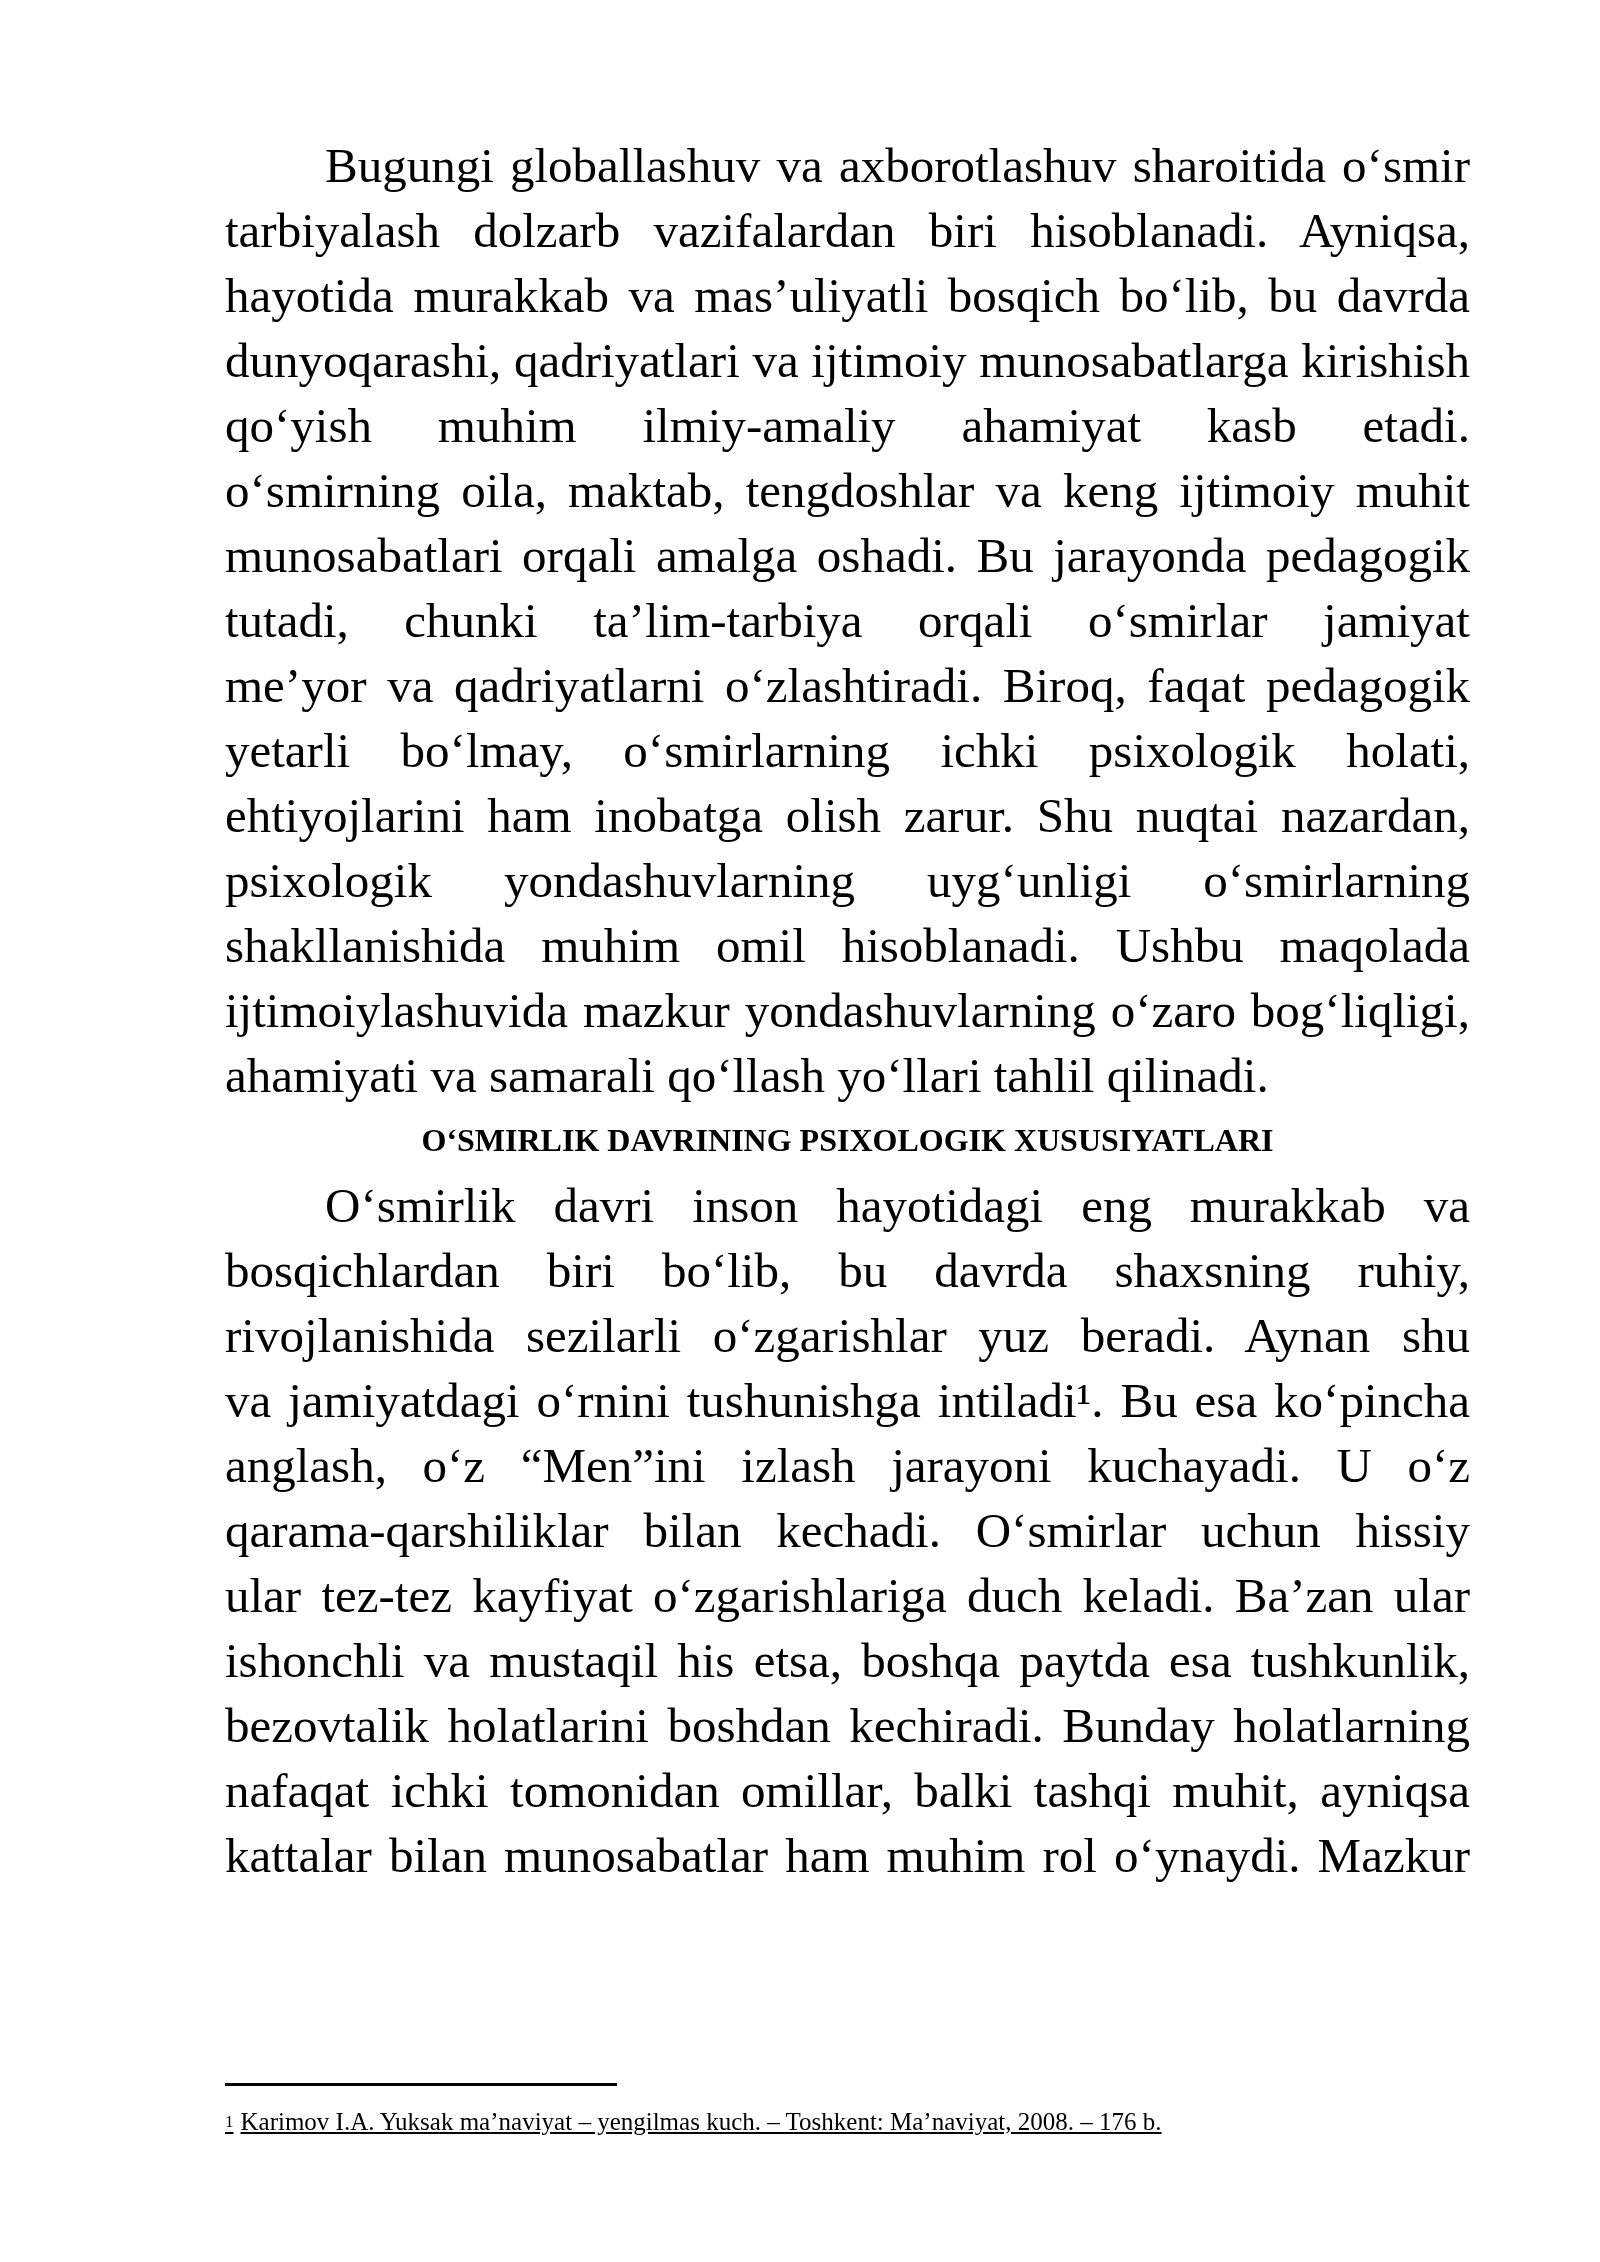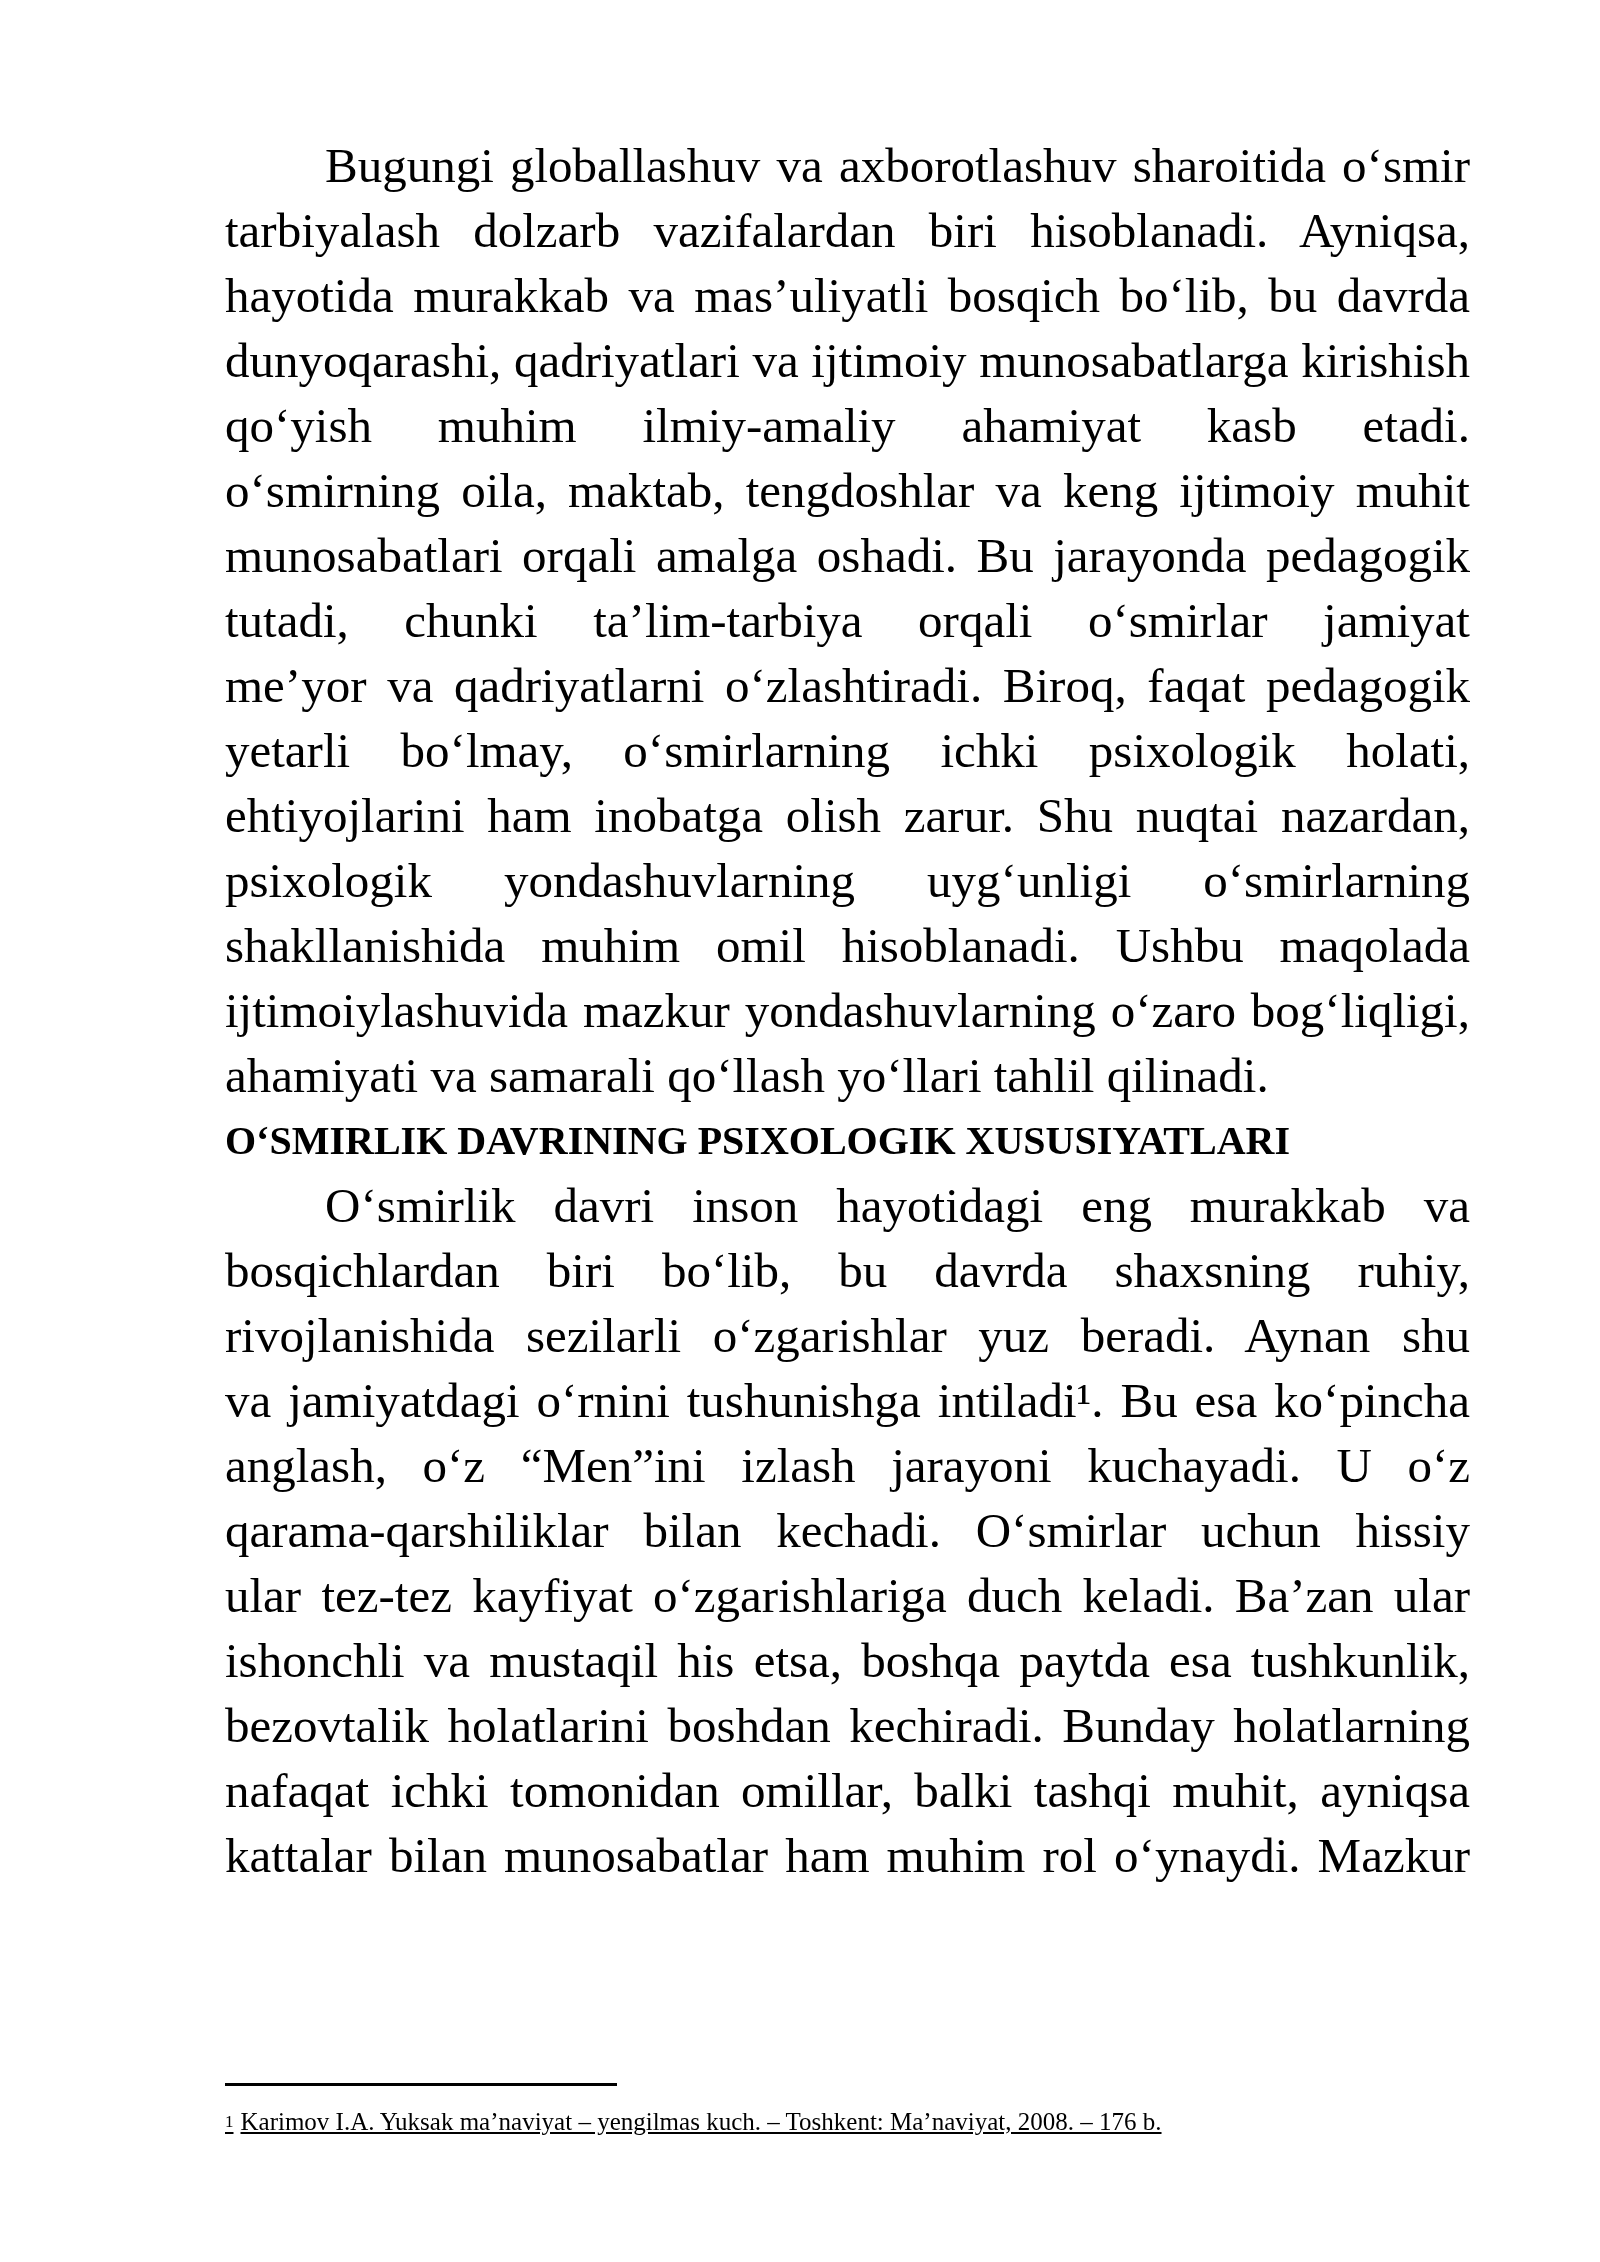--- a/index.html
+++ b/index.html
@@ -27,25 +27,25 @@
     overflow: hidden;
   }
   .justified {
     text-align: justify;
     text-align-last: justify;
   }
   .indent { text-indent: 100px; }
   .lastline { text-align: left; }
   .heading {
     margin: 0;
-    font-size: 40px;
+    font-size: 32px;
     line-height: 65px;
     height: 65px;
     font-weight: bold;
-    text-align: left;
+    text-align: center;
     overflow: hidden;
   }
   .footnote-area {
     position: absolute;
     left: 225px;
     top: 2083px;
     width: 1245px;
     text-decoration: underline;
   }
   .footnote-separator {

